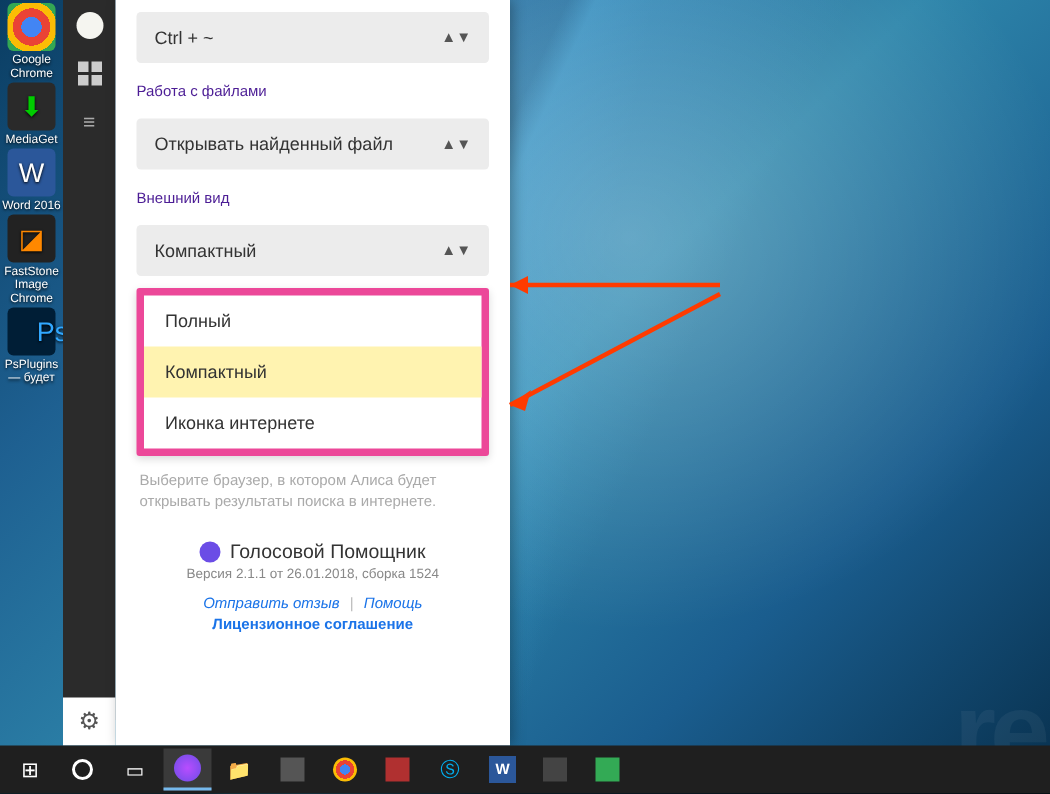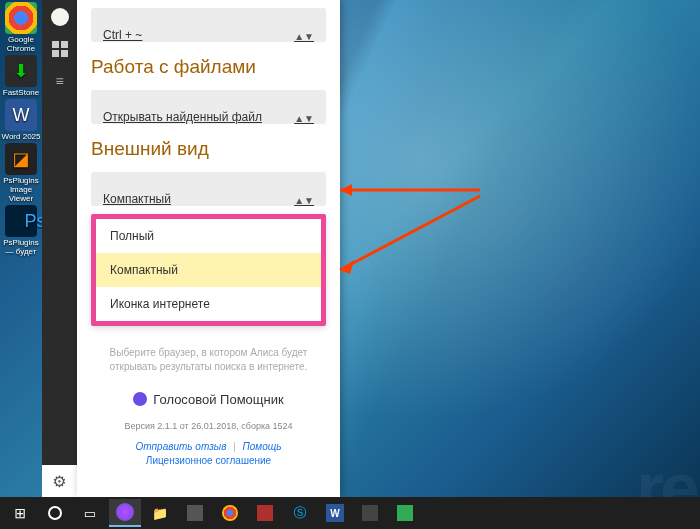--- a/index.html
+++ b/index.html
@@ -29,41 +29,41 @@
 
   .sidebar { position: absolute; left: 42px; top: 0; width: 35px; height: 480px; background: #2b2b2b; display: flex; flex-direction: column; align-items: center; padding-top: 6px; gap: 10px; }
   .sb-item { width: 22px; height: 22px; display: flex; align-items: center; justify-content: center; color: #aaa; font-size: 14px; cursor: pointer; }
   .sb-circle { width: 18px; height: 18px; border-radius: 50%; background: #f5f5f0; }
   .sb-grid { display: grid; grid-template-columns: 1fr 1fr; grid-template-rows: 1fr 1fr; gap: 2px; width: 16px; height: 16px; }
   .sb-grid span { background: #ccc; }
   .sb-gear { position: absolute; left: 42px; bottom: 32px; width: 35px; height: 32px; background: #fff; display: flex; align-items: center; justify-content: center; color: #555; font-size: 16px; cursor: pointer; }
 
   .panel { position: absolute; left: 77px; top: 0; width: 263px; height: 497px; background: #fff; box-shadow: 2px 0 8px rgba(0,0,0,.3); padding: 8px 14px 0; overflow: hidden; }
 
-  .dropdown { background: #ececec; border-radius: 3px; height: 34px; display: flex; align-items: flex-end; justify-content: space-between; padding: 0 12px; font-size: 12px; color: #333; cursor: pointer; margin-bottom: 14px; text-decoration: underline; }
+  .dropdown { background: #ececec; border-radius: 3px; height: 34px; display: flex; align-items: center; justify-content: space-between; padding: 0 12px; font-size: 12px; color: #333; cursor: pointer; margin-bottom: 14px; }
   .dd-caret { font-size: 10px; color: #555; }
 
-  .section-title { font-size: 19px; color: #a16207; margin: 6px 0 12px; }
+  .section-title { font-size: 10px; color: #4c1d95; margin: 6px 0 12px; }
 
   .options-pop { background: #fff; border: 5px solid #ec4899; box-shadow: 0 2px 6px rgba(0,0,0,.15); border-radius: 2px; margin-top: -6px; }
   .opt { padding: 10px 14px; font-size: 12px; color: #333; cursor: pointer; }
   .opt.sel { background: #fff3b0; }
 
-  .muted { font-size: 10px; color: #aaa; line-height: 1.4; margin: 20px 2px 0; text-align: center; }
+  .muted { font-size: 10px; color: #aaa; line-height: 1.4; margin: 10px 2px 0; }
 
   .footer { text-align: center; margin-top: 18px; }
-  .footer-title { font-size: 13px; color: #333; display: flex; align-items: flex-start; justify-content: center; gap: 6px; }
+  .footer-title { font-size: 13px; color: #333; display: flex; align-items: flex-end; justify-content: center; gap: 6px; }
   .yc { width: 14px; height: 14px; border-radius: 50%; background: #6b4de6; display: inline-block; }
   .footer-copy { font-size: 9px; color: #888; margin-top: 6px; }
-  .footer-ver { font-size: 9px; color: #888; margin-top: 14px; }
+  .footer-ver { font-size: 9px; color: #888; margin-top: 2px; }
   .footer-links { margin-top: 10px; font-size: 10px; }
   .footer-links a { color: #1a73e8; text-decoration: none; margin: 0 4px; cursor: pointer; font-style: italic; }
   .footer-links .sep { color: #bbb; }
   .footer-lic { font-size: 10px; margin-top: 3px; }
-  .footer-lic a { color: #1a73e8; text-decoration: none; cursor: pointer; }
+  .footer-lic a { color: #1a73e8; text-decoration: none; cursor: pointer; font-weight: bold; }
 
   .arrow { position: absolute; pointer-events: none; }
   .arrow svg { overflow: visible; }
 
   .taskbar { position: absolute; left: 0; bottom: 0; width: 700px; height: 32px; background: #1f1f1f; display: flex; align-items: center; padding: 0 4px; gap: 3px; }
   .tb-item { width: 32px; height: 28px; display: flex; align-items: center; justify-content: center; color: #fff; font-size: 13px; cursor: pointer; }
   .tb-item.active { background: #3a3a3a; border-bottom: 2px solid #76b9ed; }
   .tb-win { color: #fff; font-size: 14px; }
   .tb-cortana { width: 14px; height: 14px; border: 2px solid #fff; border-radius: 50%; }
   .tb-alice { width: 18px; height: 18px; border-radius: 50%; background: radial-gradient(circle, #b84dff, #6b4de6); }
@@ -75,23 +75,23 @@
 
   .watermark { position: absolute; right: 4px; bottom: 0; color: rgba(255,255,255,.05); font-size: 72px; font-weight: bold; letter-spacing: -4px; pointer-events: none; }
 </style>
 </head>
 <body>
 
 <div class="desktop"></div>
 
 <div class="desktop-icons">
   <div class="dicon"><div class="img chrome"></div><span>Google Chrome</span></div>
-  <div class="dicon"><div class="img mediag">⬇</div><span>FastStone</span></div>
-  <div class="dicon"><div class="img word">W</div><span>Word 2025</span></div>
-  <div class="dicon"><div class="img faststone">◪</div><span>PsPlugins Image Viewer</span></div>
+  <div class="dicon"><div class="img mediag">⬇</div><span>MediaGet</span></div>
+  <div class="dicon"><div class="img word">W</div><span>Word 2016</span></div>
+  <div class="dicon"><div class="img faststone">◪</div><span>FastStone Image Chrome</span></div>
   <div class="dicon"><div class="img ps">Ps</div><span>PsPlugins — будет</span></div>
 </div>
 
 <div class="sidebar">
   <div class="sb-item">
       <span class="sb-circle"></span>
     </div>
   <div class="sb-item">
       <span class="sb-grid">
         <span></span>

